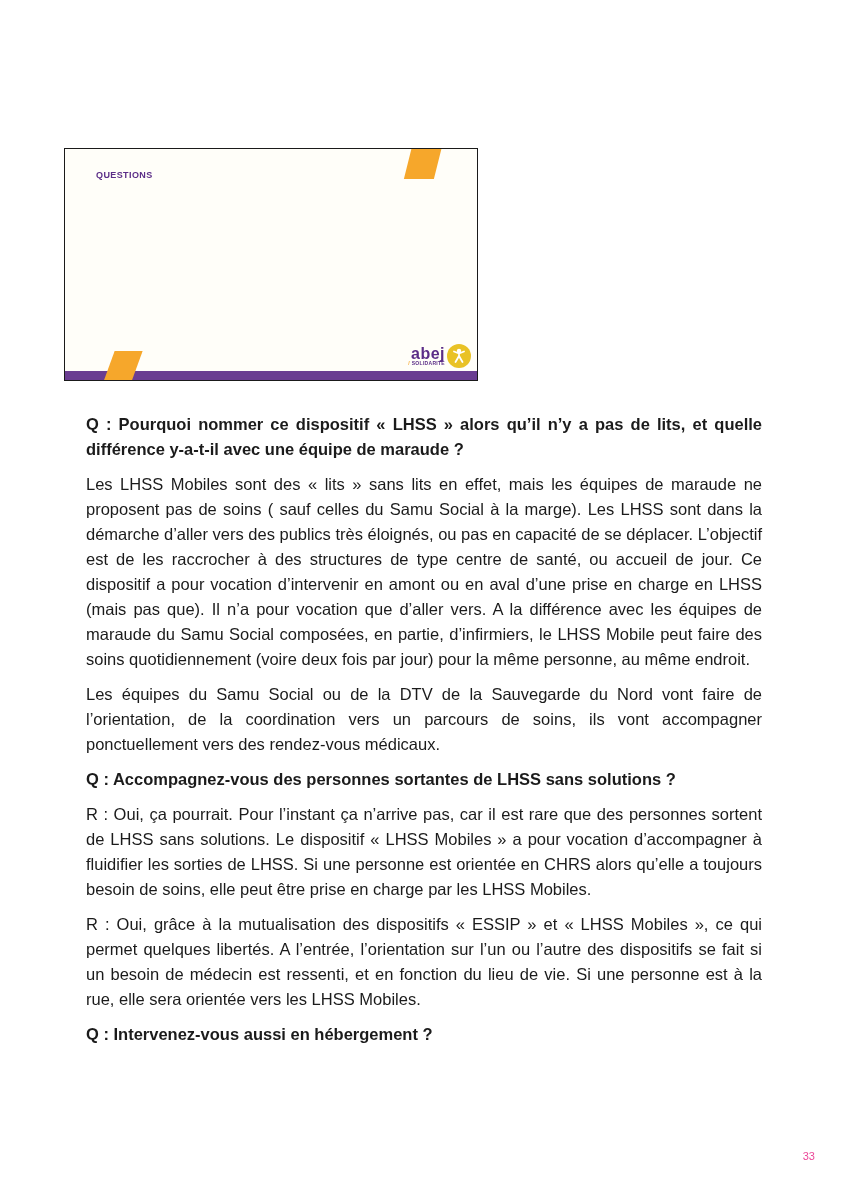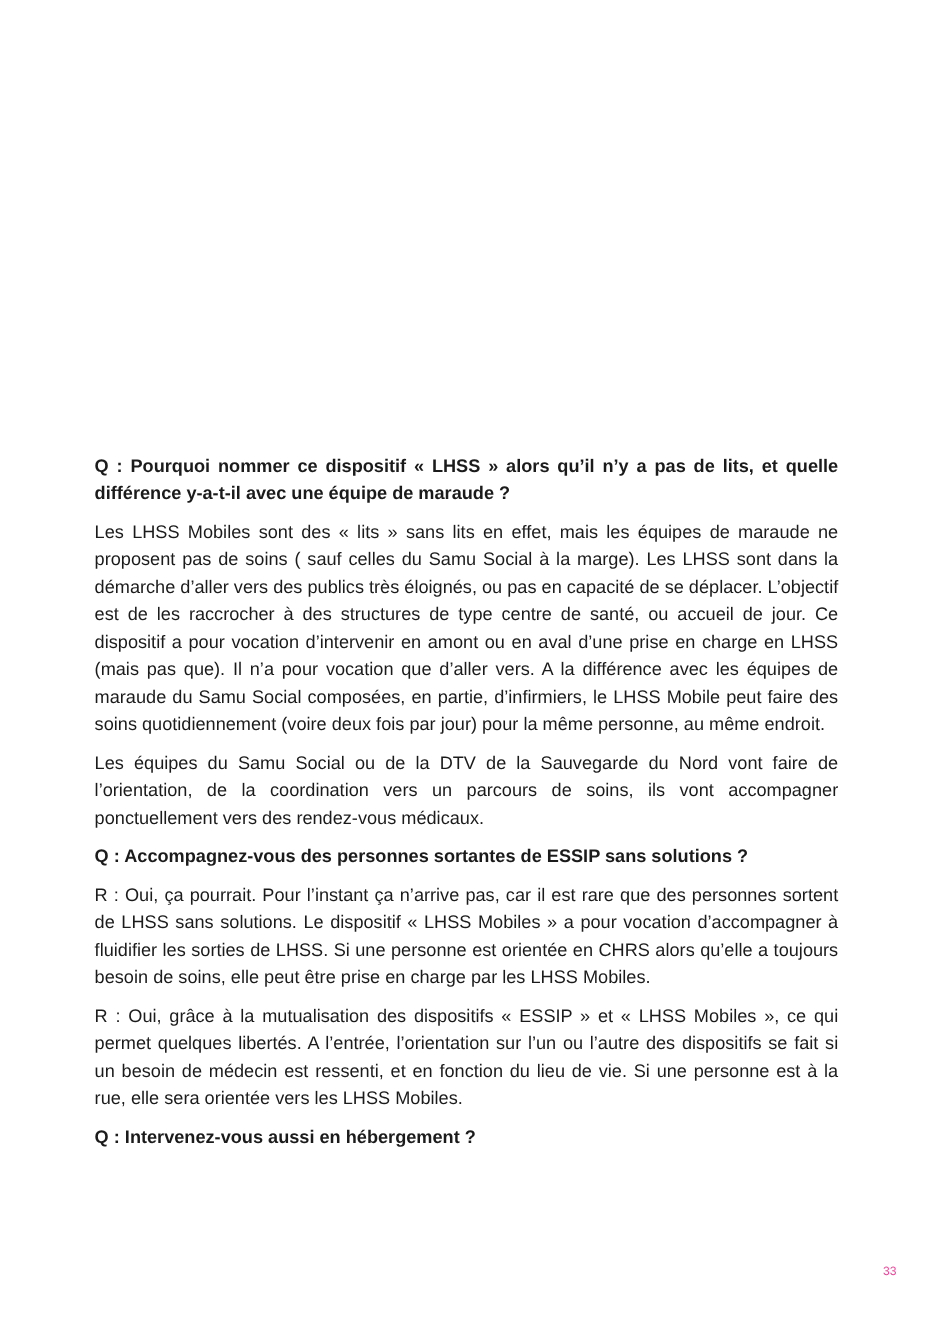--- a/index.html
+++ b/index.html
@@ -122,26 +122,46 @@
     top: 1150px;
     font-size: 11px;
     color: #ec4899;
   }
 </style>
 </head>
 <body>
 
 <div class="page">
 
+  <div class="slide">
+    <div class="orange-shape orange-tr"></div>
+    <div class="slide-title">QUESTIONS</div>
+
+    <div class="purple-bar"></div>
+    <div class="orange-shape orange-bl"></div>
+
+    <div class="slide-logo">
+      <div class="logo-text">
+        <div class="logo-brand">abej</div>
+        <div class="logo-sub"><span class="slash">/</span> <span>SOLIDARITÉ</span></div>
+      </div>
+      <div class="logo-circle">
+        <svg width="18" height="18" viewBox="0 0 18 18">
+          <circle cx="9" cy="4" r="2.2" fill="#ffffff"></circle>
+          <path d="M9 6.5 L4 4.5 M9 6.5 L14 4.5 M9 6.5 L9 9 M9 9 L5.5 15 M9 9 L12.5 15" stroke="#ffffff" stroke-width="1.8" stroke-linecap="round" fill="none"></path>
+        </svg>
+      </div>
+    </div>
+  </div>
 
   <div class="text-block">
       <p class="para bold">Q : Pourquoi nommer ce dispositif « LHSS » alors qu’il n’y a pas de lits, et quelle différence y-a-t-il avec une équipe de maraude ?</p>
       <p class="para normal">Les LHSS Mobiles sont des « lits » sans lits en effet, mais les équipes de maraude ne proposent pas de soins ( sauf celles du Samu Social à la marge). Les LHSS sont dans la démarche d’aller vers des publics très éloignés, ou pas en capacité de se déplacer. L’objectif est de les raccrocher à des structures de type centre de santé, ou accueil de jour. Ce dispositif a pour vocation d’intervenir en amont ou en aval d’une prise en charge en LHSS (mais pas que). Il n’a pour vocation que d’aller vers. A la différence avec les équipes de maraude du Samu Social composées, en partie, d’infirmiers, le LHSS Mobile peut faire des soins quotidiennement (voire deux fois par jour) pour la même personne, au même endroit.</p>
       <p class="para normal">Les équipes du Samu Social ou de la DTV de la Sauvegarde du Nord vont faire de l’orientation, de la coordination vers un parcours de soins, ils vont accompagner ponctuellement vers des rendez-vous médicaux.</p>
-      <p class="para bold">Q : Accompagnez-vous des personnes sortantes de ESSIP sans solutions ?</p>
+      <p class="para bold">Q : Accompagnez-vous des personnes sortantes de LHSS sans solutions ?</p>
       <p class="para normal">R : Oui, ça pourrait. Pour l’instant ça n’arrive pas, car il est rare que des personnes sortent de LHSS sans solutions. Le dispositif « LHSS Mobiles » a pour vocation d’accompagner à fluidifier les sorties de LHSS. Si une personne est orientée en CHRS alors qu’elle a toujours besoin de soins, elle peut être prise en charge par les LHSS Mobiles.</p>
       <p class="para normal">R : Oui, grâce à la mutualisation des dispositifs «  ESSIP » et « LHSS Mobiles », ce qui permet quelques libertés. A l’entrée, l’orientation sur l’un ou l’autre des dispositifs se fait si un besoin de médecin est ressenti, et en fonction du lieu de vie. Si une personne est à la rue, elle sera orientée vers les LHSS Mobiles.</p>
       <p class="para bold">Q : Intervenez-vous aussi en hébergement ?</p>
     </div>
 
   <div class="page-number">33</div>
 
 </div>
 
 </body></html>

